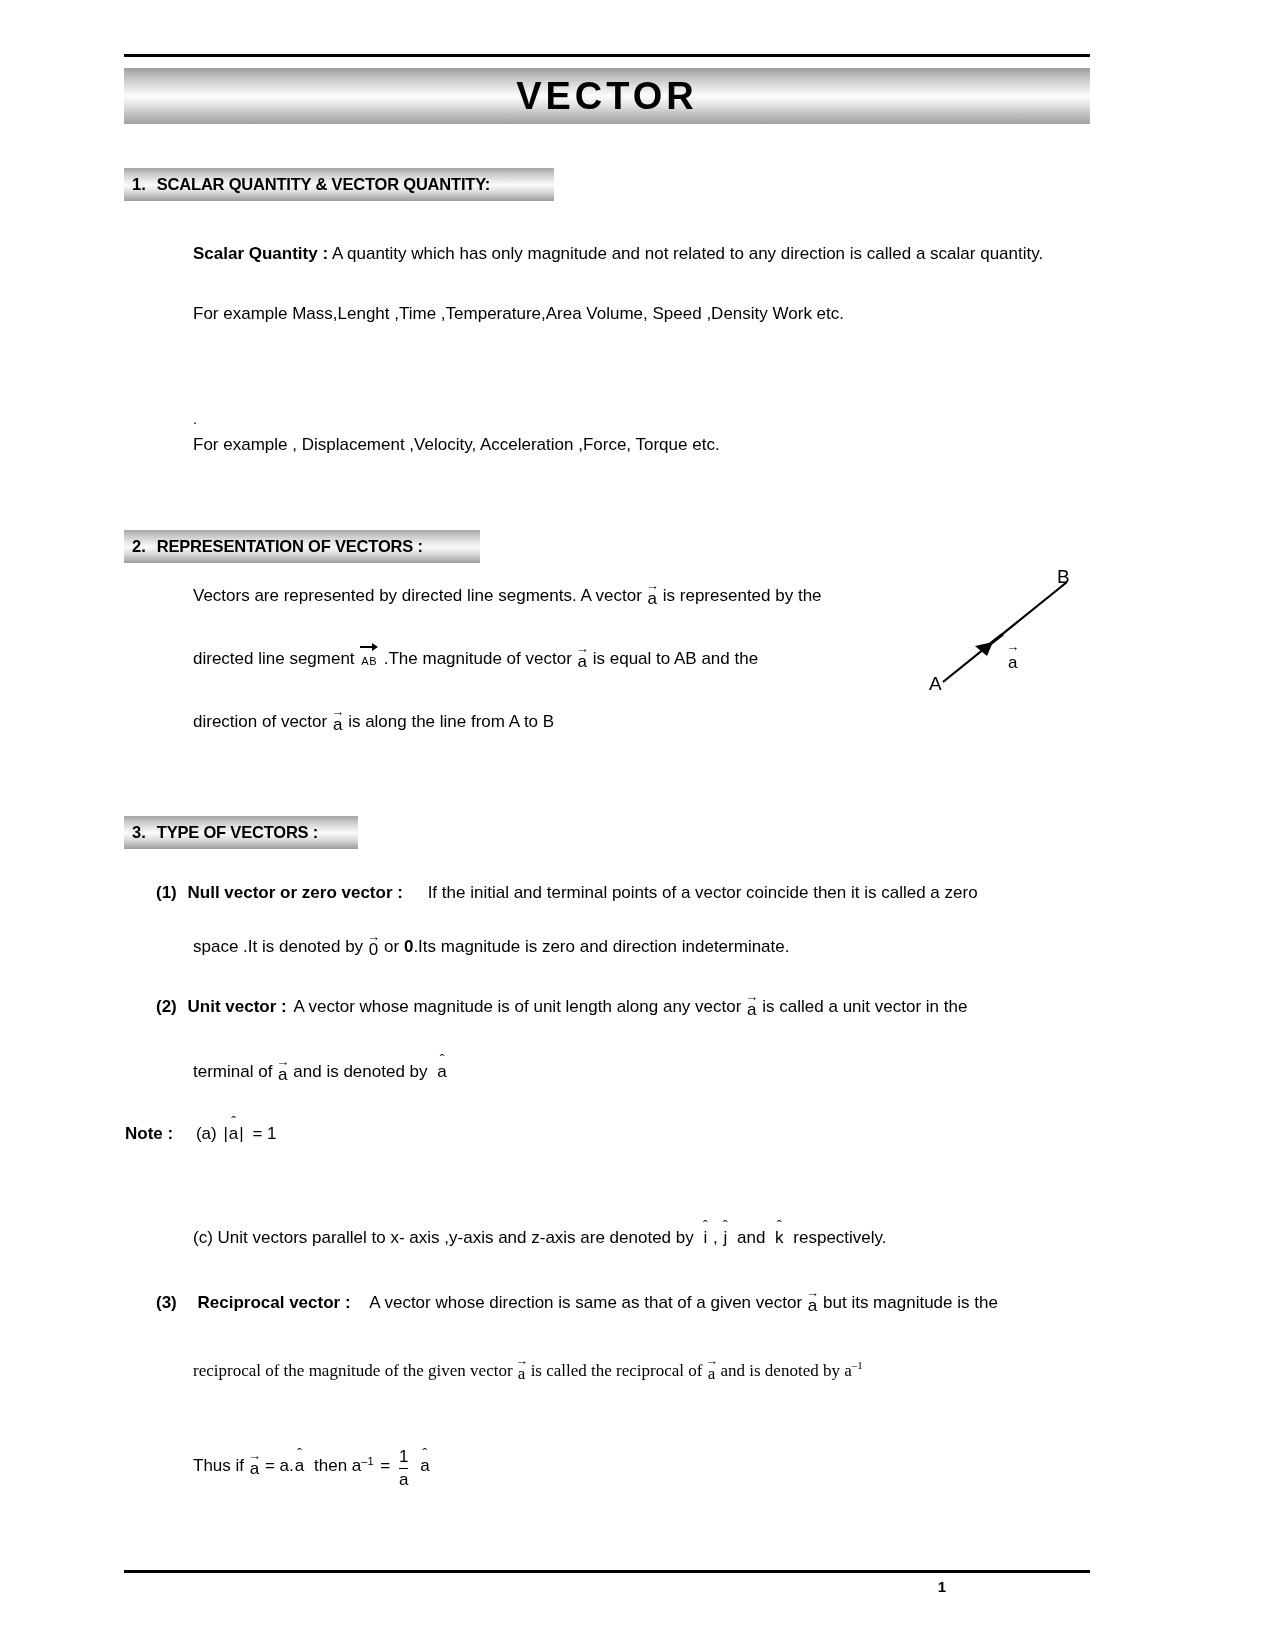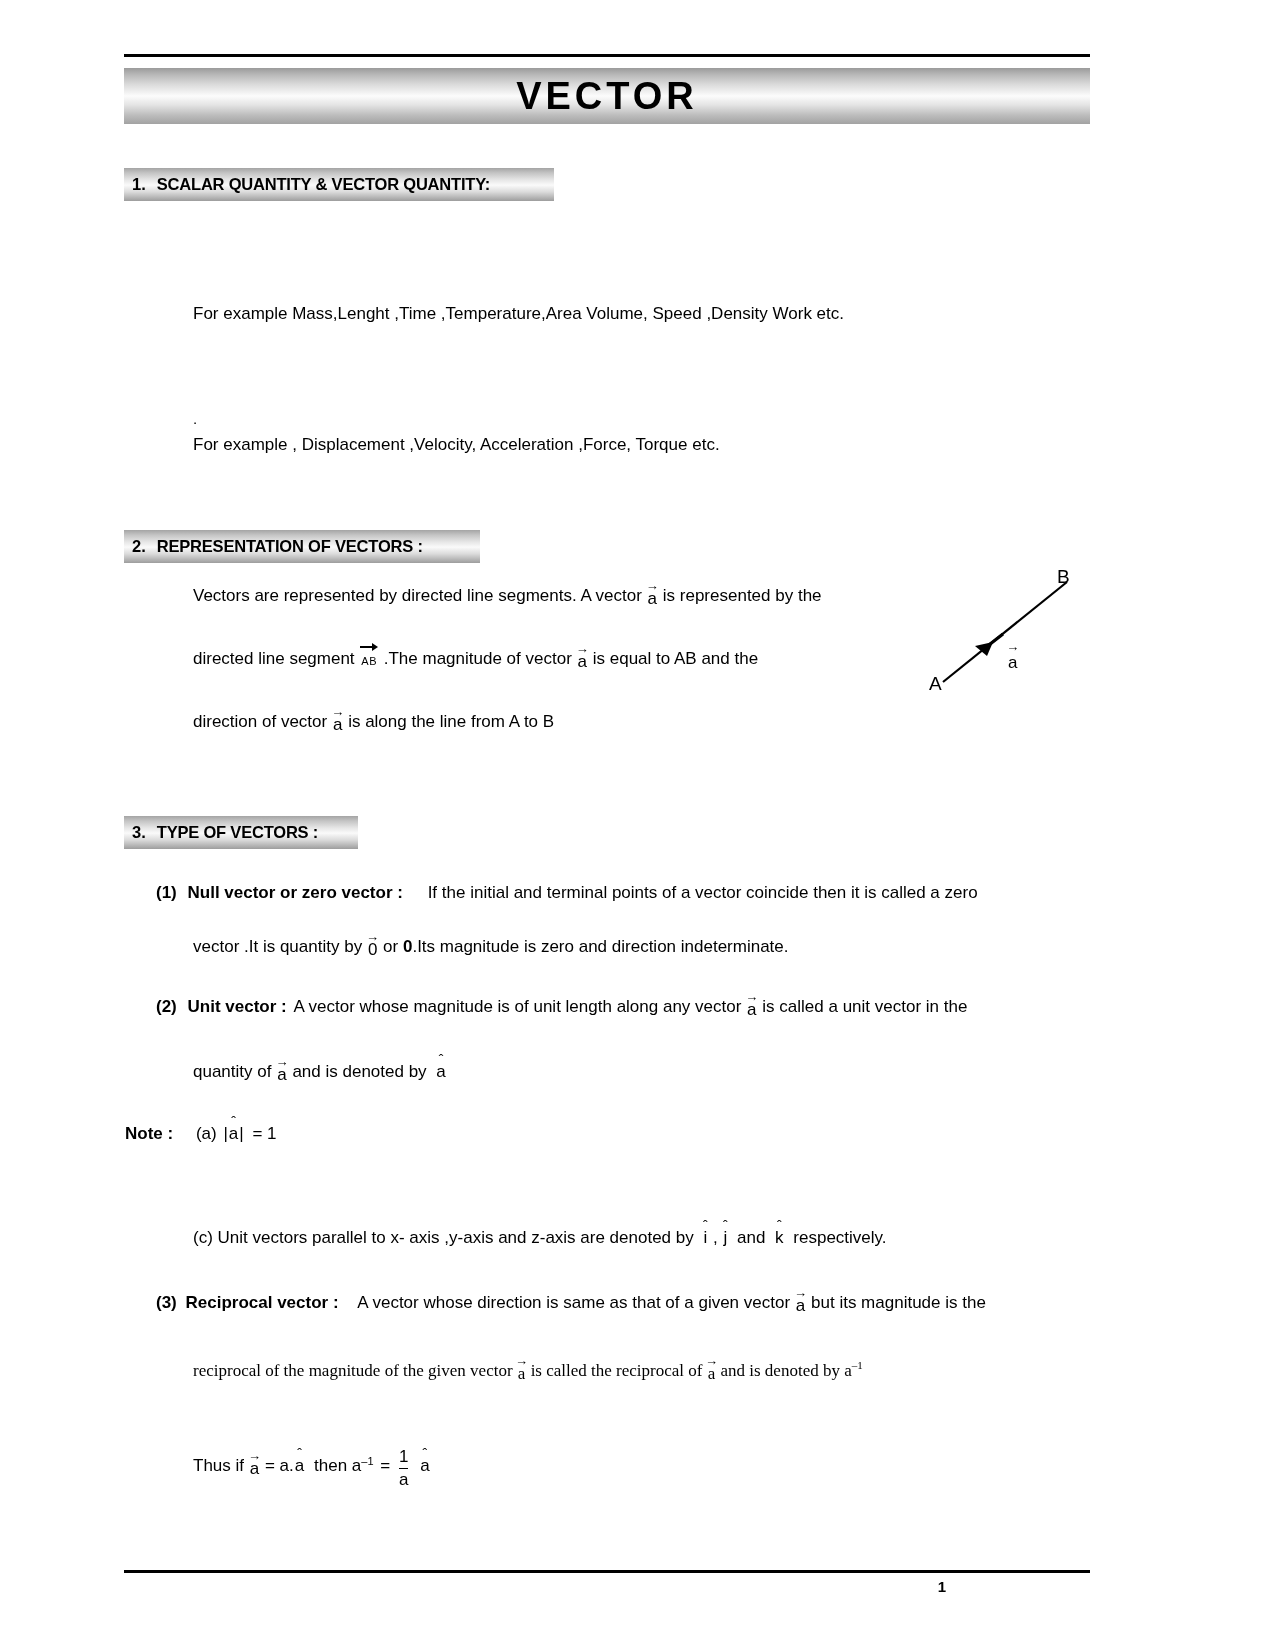--- a/index.html
+++ b/index.html
@@ -217,20 +217,24 @@
   <div class="top-rule"></div>
   <div class="title-bar">
     <span class="title-text">VECTOR</span>
   </div>
 
   <div class="section-head" style="left:124px; top:168px; width:430px;">
     <span class="sec-num">1.</span>
     <span class="sec-title">SCALAR QUANTITY &amp; VECTOR QUANTITY:</span>
   </div>
 
+  <div class="para wrap" style="left:193px; top:241px; width:900px; line-height:1.55;">
+    <b>Scalar Quantity :</b>
+    <span>A quantity which has only magnitude and not related to any direction is called a scalar quantity.</span>
+  </div>
   <div class="para" style="left:193px; top:305px;">
     <span>For example Mass,Lenght ,Time ,Temperature,Area Volume, Speed ,Density Work etc.</span>
   </div>
 
   <div class="para" style="left:193px; top:411px; font-size:15px;">
     <span>.</span>
   </div>
   <div class="para" style="left:193px; top:436px;">
     <span>For example , Displacement ,Velocity, Acceleration ,Force, Torque etc.</span>
   </div>
@@ -280,35 +284,35 @@
     <span class="sec-num">3.</span>
     <span class="sec-title">TYPE OF VECTORS :</span>
   </div>
 
   <div class="para" style="left:156px; top:884px;">
     <b>(1)</b>
     <b style="margin-left:6px;">Null vector or zero vector :</b>
     <span style="margin-left:20px;">If the initial and terminal points of a vector coincide then it is called a zero</span>
   </div>
   <div class="para" style="left:193px; top:938px;">
-    <span>vector .It is quantity by</span>
+    <span>space .It is denoted by</span>
     <span class="vec"><span class="arw">→</span><span class="base">0</span></span>
     <span>or</span>
     <b>0</b><span>.Its magnitude is zero and direction indeterminate.</span>
   </div>
 
   <div class="para" style="left:156px; top:998px;">
     <b>(2)</b>
     <b style="margin-left:6px;">Unit vector :</b>
     <span style="margin-left:2px;">A vector whose magnitude is of unit length along any vector</span>
     <span class="vec"><span class="arw">→</span><span class="base">a</span></span>
     <span>is called a unit vector in the</span>
   </div>
   <div class="para" style="left:193px; top:1063px;">
-    <span>quantity of</span>
+    <span>terminal of</span>
     <span class="vec"><span class="arw">→</span><span class="base">a</span></span>
     <span>and is denoted by</span>
     <span class="hat" style="margin-left:4px;"><span class="cap">ˆ</span><span class="base">a</span></span>
   </div>
 
   <div class="para" style="left:125px; top:1125px;">
     <b>Note :</b>
     <span style="margin-left:18px;">(a)</span>
     <span style="margin-left:2px;">|</span><span class="hat"><span class="cap">ˆ</span><span class="base">a</span></span><span>|</span>
     <span style="margin-left:4px;">= 1</span>
@@ -318,21 +322,21 @@
     <span class="hat" style="margin-left:4px;"><span class="cap">ˆ</span><span class="base">i</span></span>
     <span>,</span>
     <span class="hat"><span class="cap">ˆ</span><span class="base">j</span></span>
     <span style="margin-left:4px;">and</span>
     <span class="hat" style="margin-left:4px;"><span class="cap">ˆ</span><span class="base">k</span></span>
     <span style="margin-left:4px;">respectively.</span>
   </div>
 
   <div class="para" style="left:156px; top:1294px;">
     <b>(3)</b>
-    <b style="margin-left:4px;">Reciprocal vector :</b>
+    <b style="margin-left:16px;">Reciprocal vector :</b>
     <span style="margin-left:14px;">A vector whose direction is same as that of a given vector</span>
     <span class="vec"><span class="arw">→</span><span class="base">a</span></span>
     <span>but its magnitude is the</span>
   </div>
   <div class="para" style="left:193px; top:1360px;font-family:Liberation Serif, serif;">
     <span>reciprocal of the magnitude of the given vector</span>
     <span class="vec"><span class="arw">→</span><span class="base">a</span></span>
     <span>is called the reciprocal of</span>
     <span class="vec"><span class="arw">→</span><span class="base">a</span></span>
     <span>and is denoted by a</span><sup class="inv">–1</sup>

